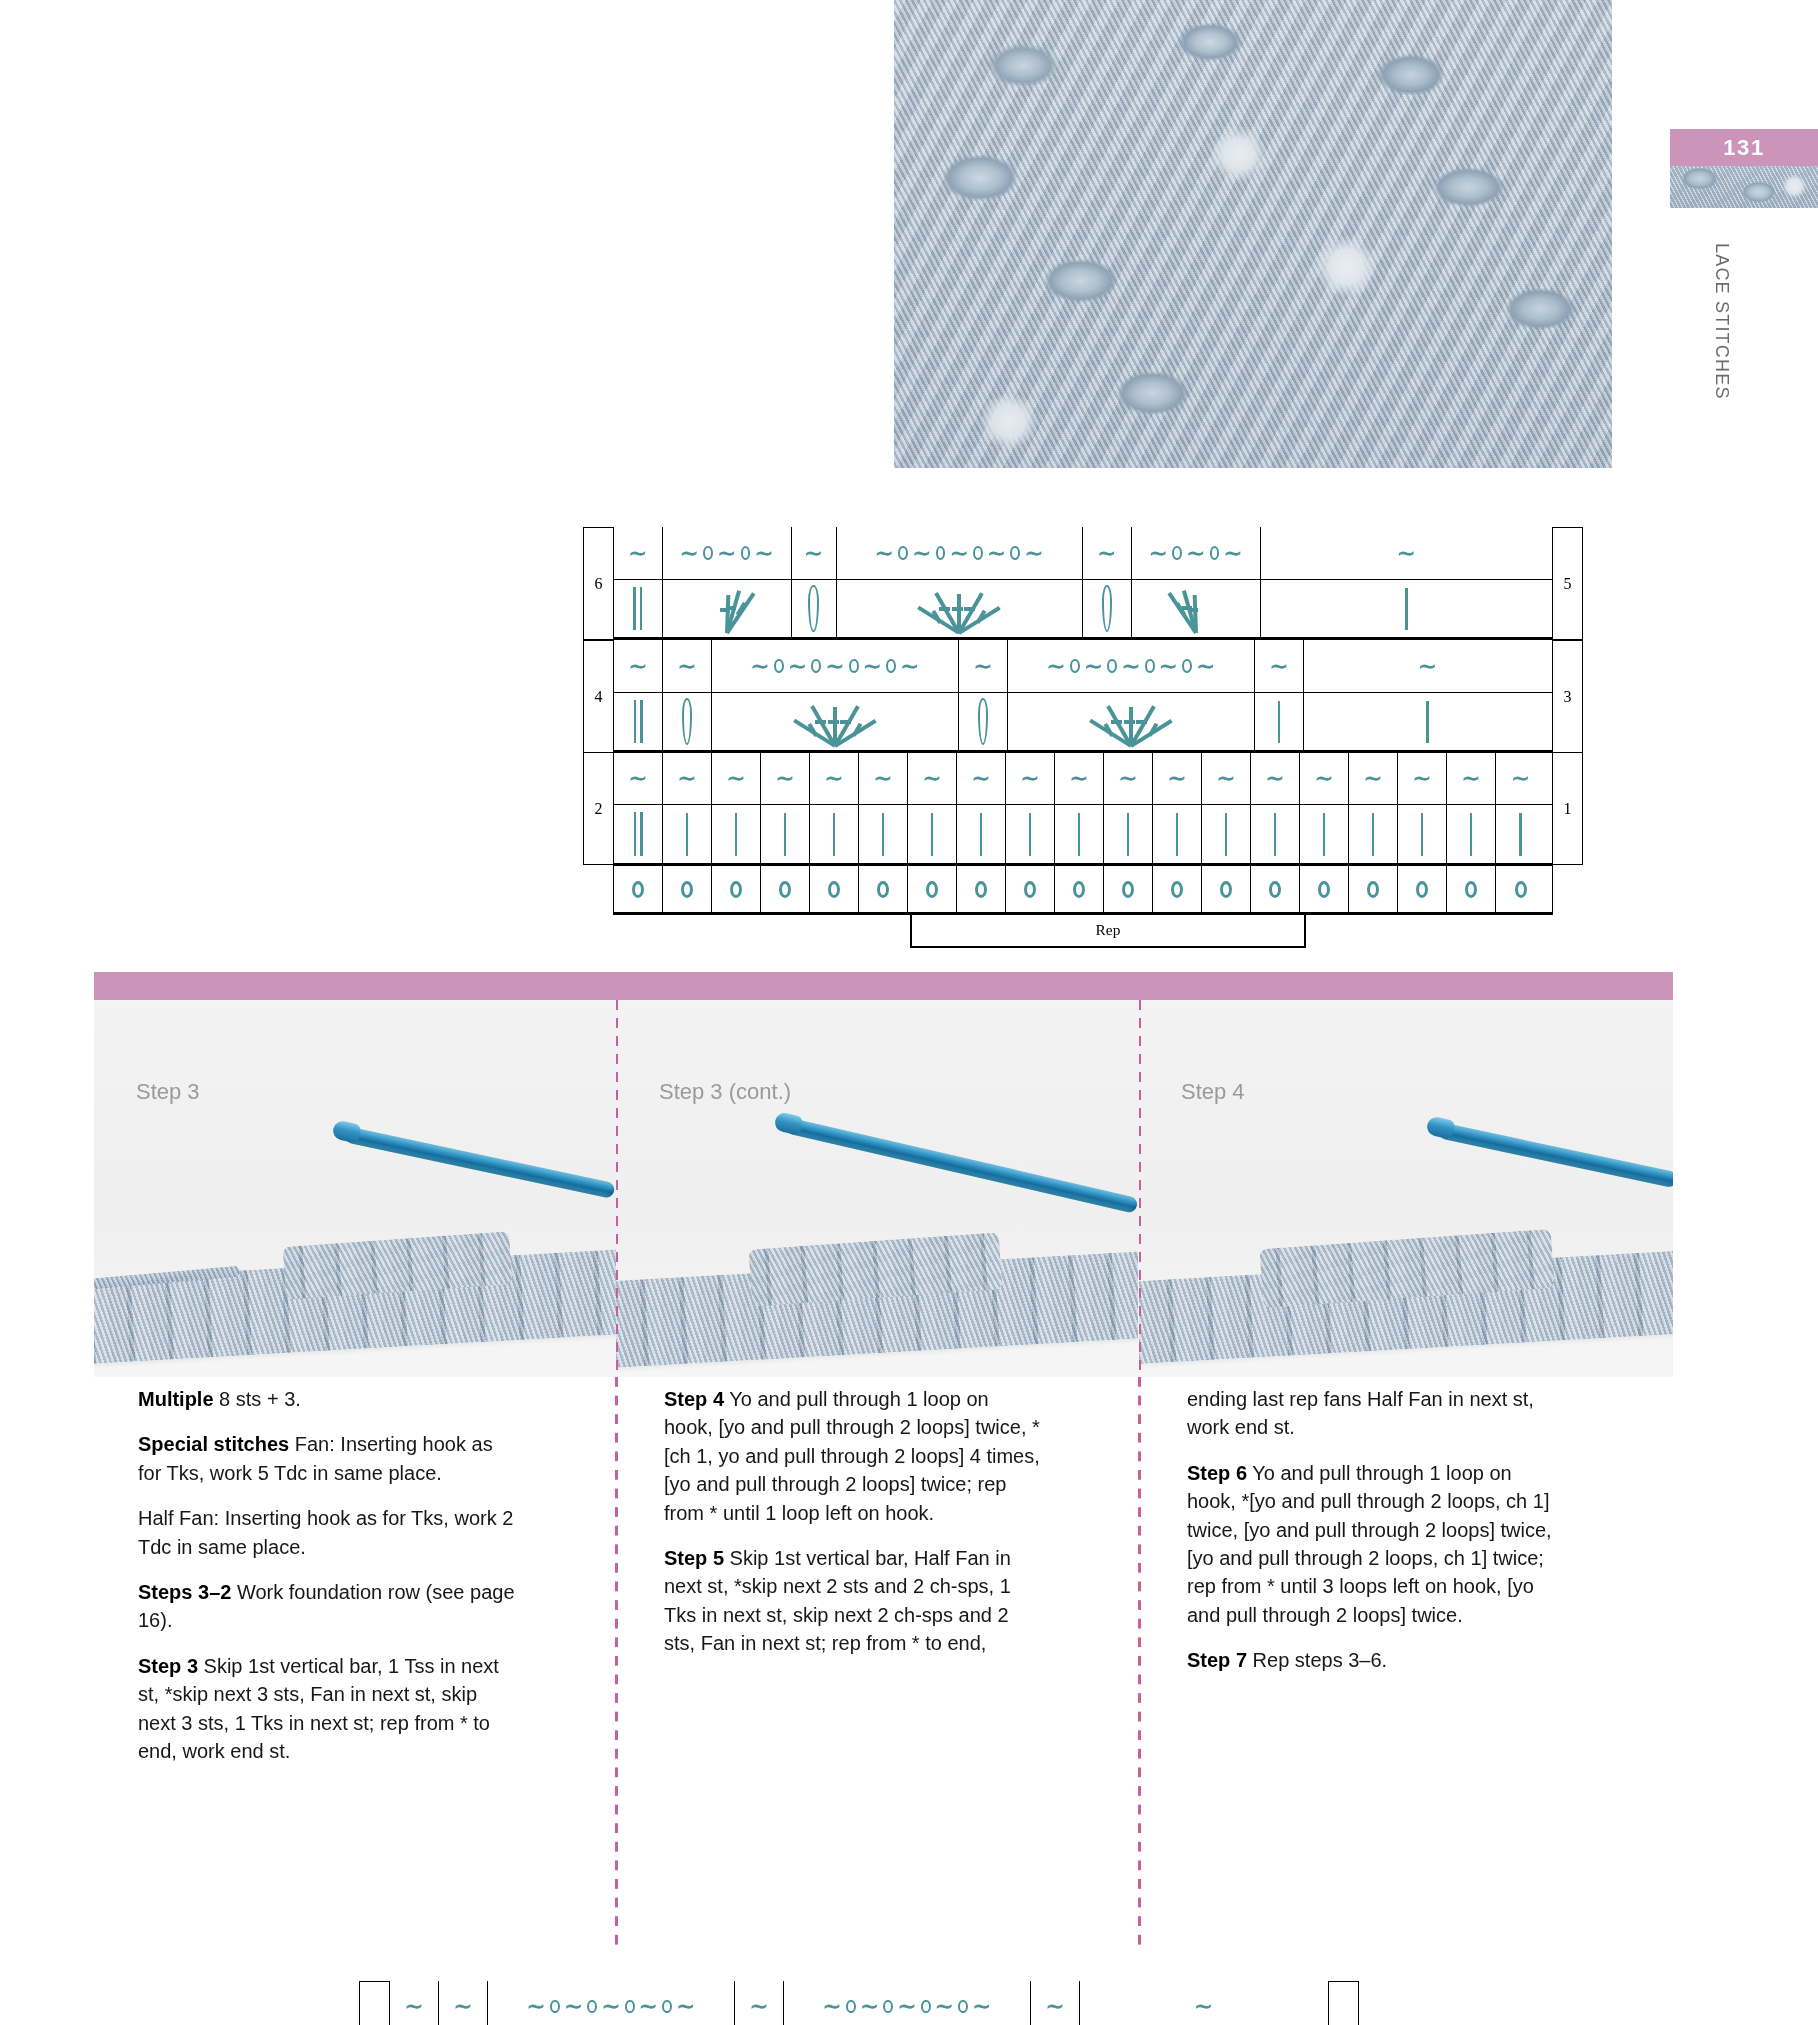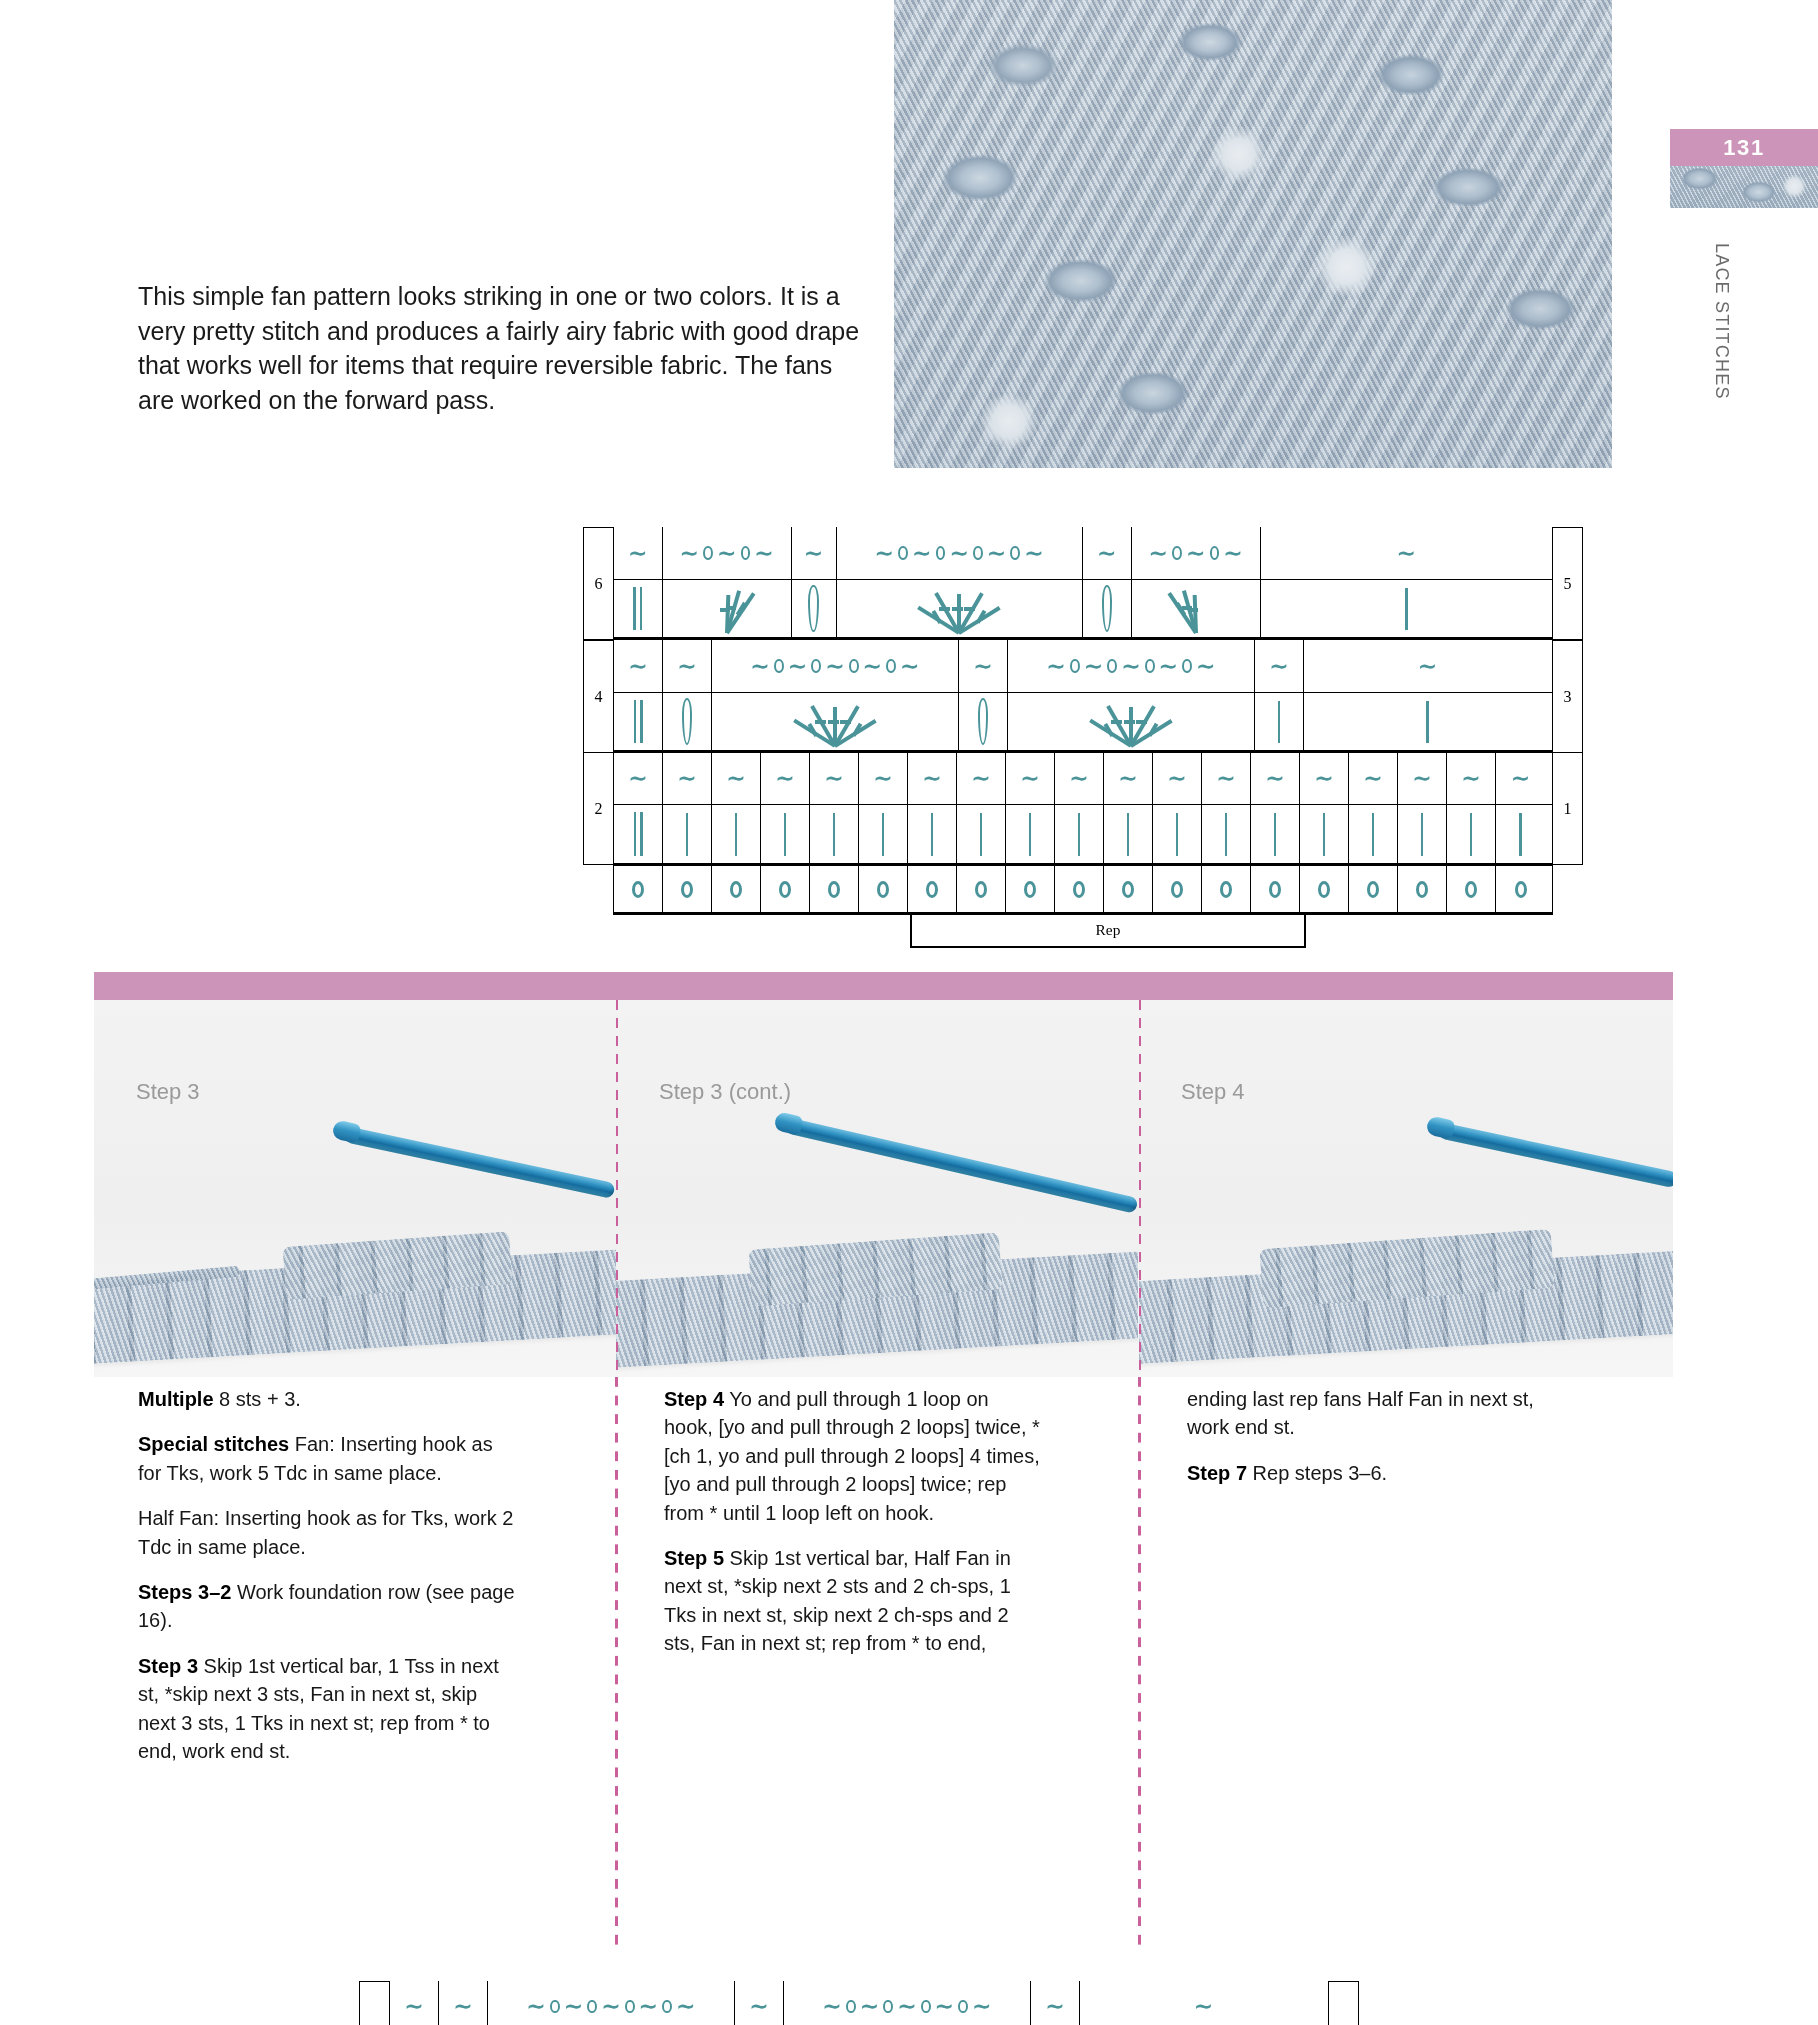--- a/index.html
+++ b/index.html
@@ -206,21 +206,20 @@
 <div class="page">
 
   <div class="swatch-photo"></div>
 
   <div class="tab-pink"></div>
   <div class="tab-pagenum">131</div>
   <div class="tab-photo"></div>
   <div class="tab-vertical-label">LACE STITCHES</div>
 
 
-  <div class="intro">This simple fan pattern looks striking in one or two colors. It is a very pretty stitch and produces a fairly airy fabric with good drape that works well for items that require reversible fabric. The fans are worked on the forward pass.</div>
 
   <div class="chart" id="top-chart" style="left:613px; top:527px;">
       <div class="chart-grid" style="width: 940px;">
         <div class="crow thintbot" style="height: 53px;">
           <div class="cell" style="width: 49px;">
             <span class="sym s-turn">∼</span>
           </div>
           <div class="cell" style="width: 129px;">
             <span style="display: flex; align-items: center; gap: 4px;">
               <span class="sym s-turn">∼</span>
@@ -639,20 +638,21 @@
       <p>Half Fan: Inserting hook as for Tks, work 2 Tdc in same place.</p>
       <p><b>Steps 3–2</b> Work foundation row (see page 16).</p>
       <p><b>Step 3</b> Skip 1st vertical bar, 1 Tss in next st, *skip next 3 sts, Fan in next st, skip next 3 sts, 1 Tks in next st; rep from * to end, work end st.</p>
     </div>
   <div class="instr-col" id="instr-col2" style="left:664px; top:1385px; width:377px;">
       <p><b>Step 4</b> Yo and pull through 1 loop on hook, [yo and pull through 2 loops] twice, *[ch 1, yo and pull through 2 loops] 4 times, [yo and pull through 2 loops] twice; rep from * until 1 loop left on hook.</p>
       <p><b>Step 5</b> Skip 1st vertical bar, Half Fan in next st, *skip next 2 sts and 2 ch-sps, 1 Tks in next st, skip next 2 ch-sps and 2 sts, Fan in next st; rep from * to end,</p>
     </div>
   <div class="instr-col" id="instr-col3" style="left:1187px; top:1385px; width:377px;">
       <p>ending last rep fans Half Fan in next st, work end st.</p>
+      <p><b>Step 6</b> Yo and pull through 1 loop on hook, *[yo and pull through 2 loops, ch 1] twice, [yo and pull through 2 loops] twice, [yo and pull through 2 loops, ch 1] twice; rep from * until 3 loops left on hook, [yo and pull through 2 loops] twice.</p>
       <p><b>Step 7</b> Rep steps 3–6.</p>
     </div>
 
   <div class="chart" id="bottom-chart" style="left:389px; top:1981px;">
       <div class="chart-grid" style="width: 940px;">
         <div class="crow thintbot" style="height: 52px;">
           <div class="cell" style="width: 49px;">
             <span class="sym s-turn">∼</span>
           </div>
           <div class="cell" style="width: 49px;">

